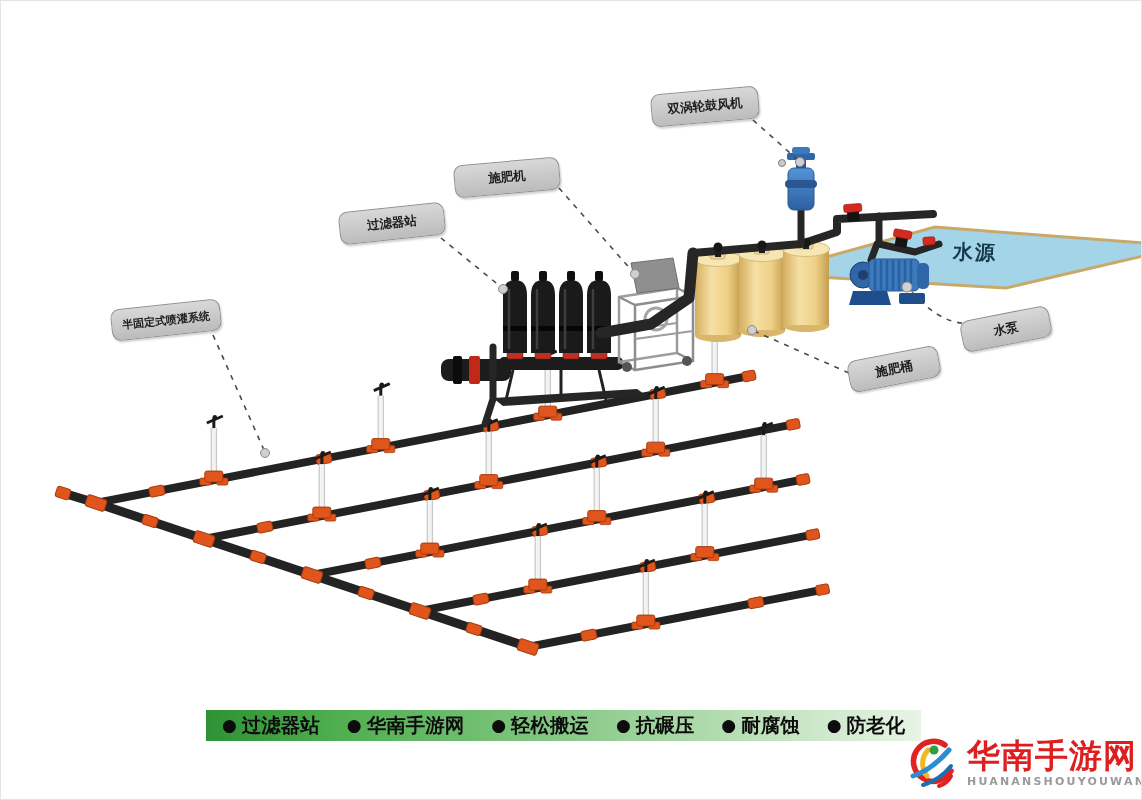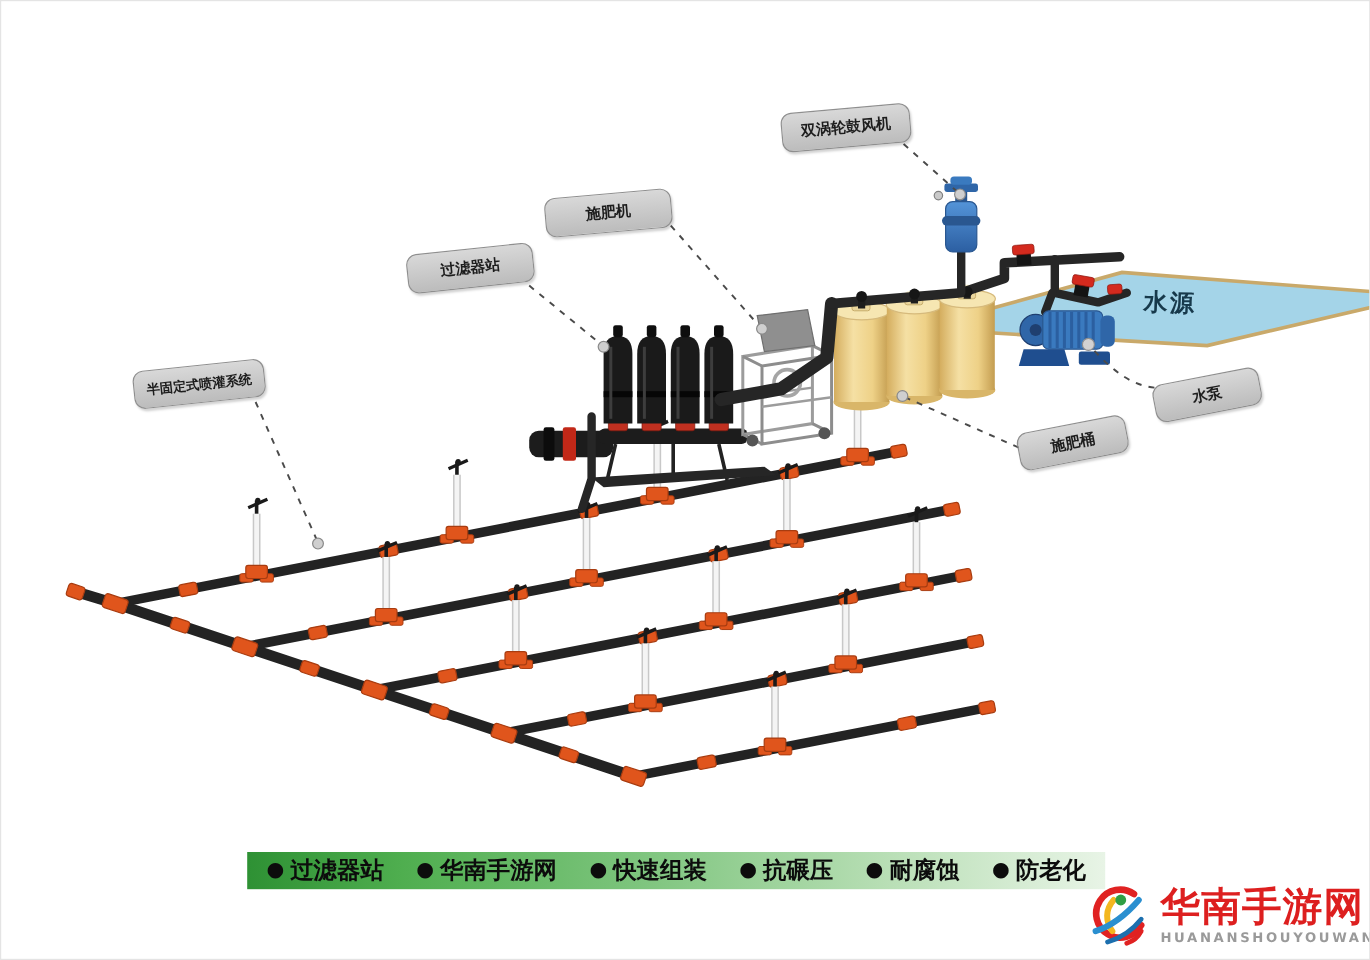--- a/index.html
+++ b/index.html
@@ -381,21 +381,21 @@
     <div class="feature-item">
       <span class="dot">●</span>
       <span>过滤器站</span>
     </div>
     <div class="feature-item">
       <span class="dot">●</span>
       <span>华南手游网</span>
     </div>
     <div class="feature-item">
       <span class="dot">●</span>
-      <span>快速组装</span>
+      <span>轻松搬运</span>
     </div>
     <div class="feature-item">
       <span class="dot">●</span>
       <span>抗碾压</span>
     </div>
     <div class="feature-item">
       <span class="dot">●</span>
       <span>耐腐蚀</span>
     </div>
     <div class="feature-item">

